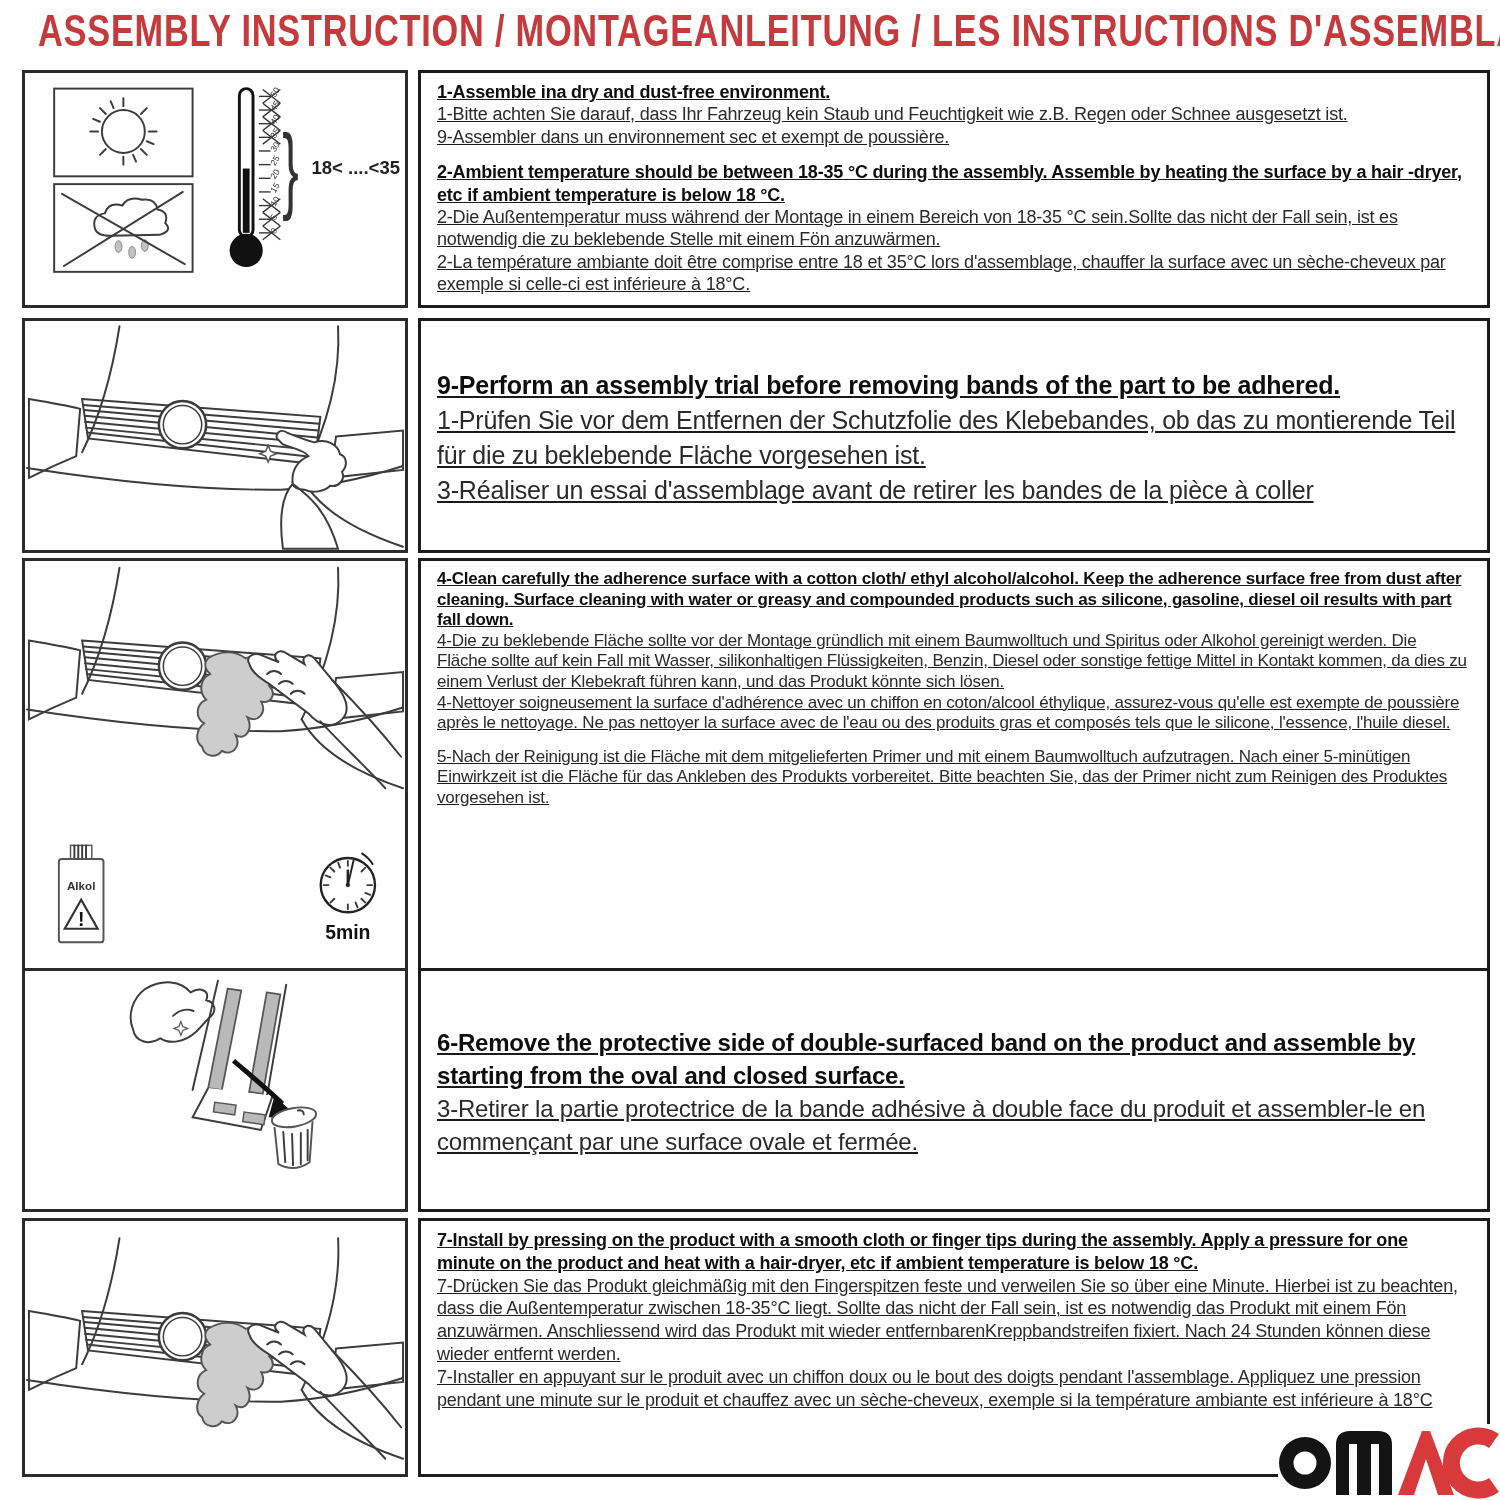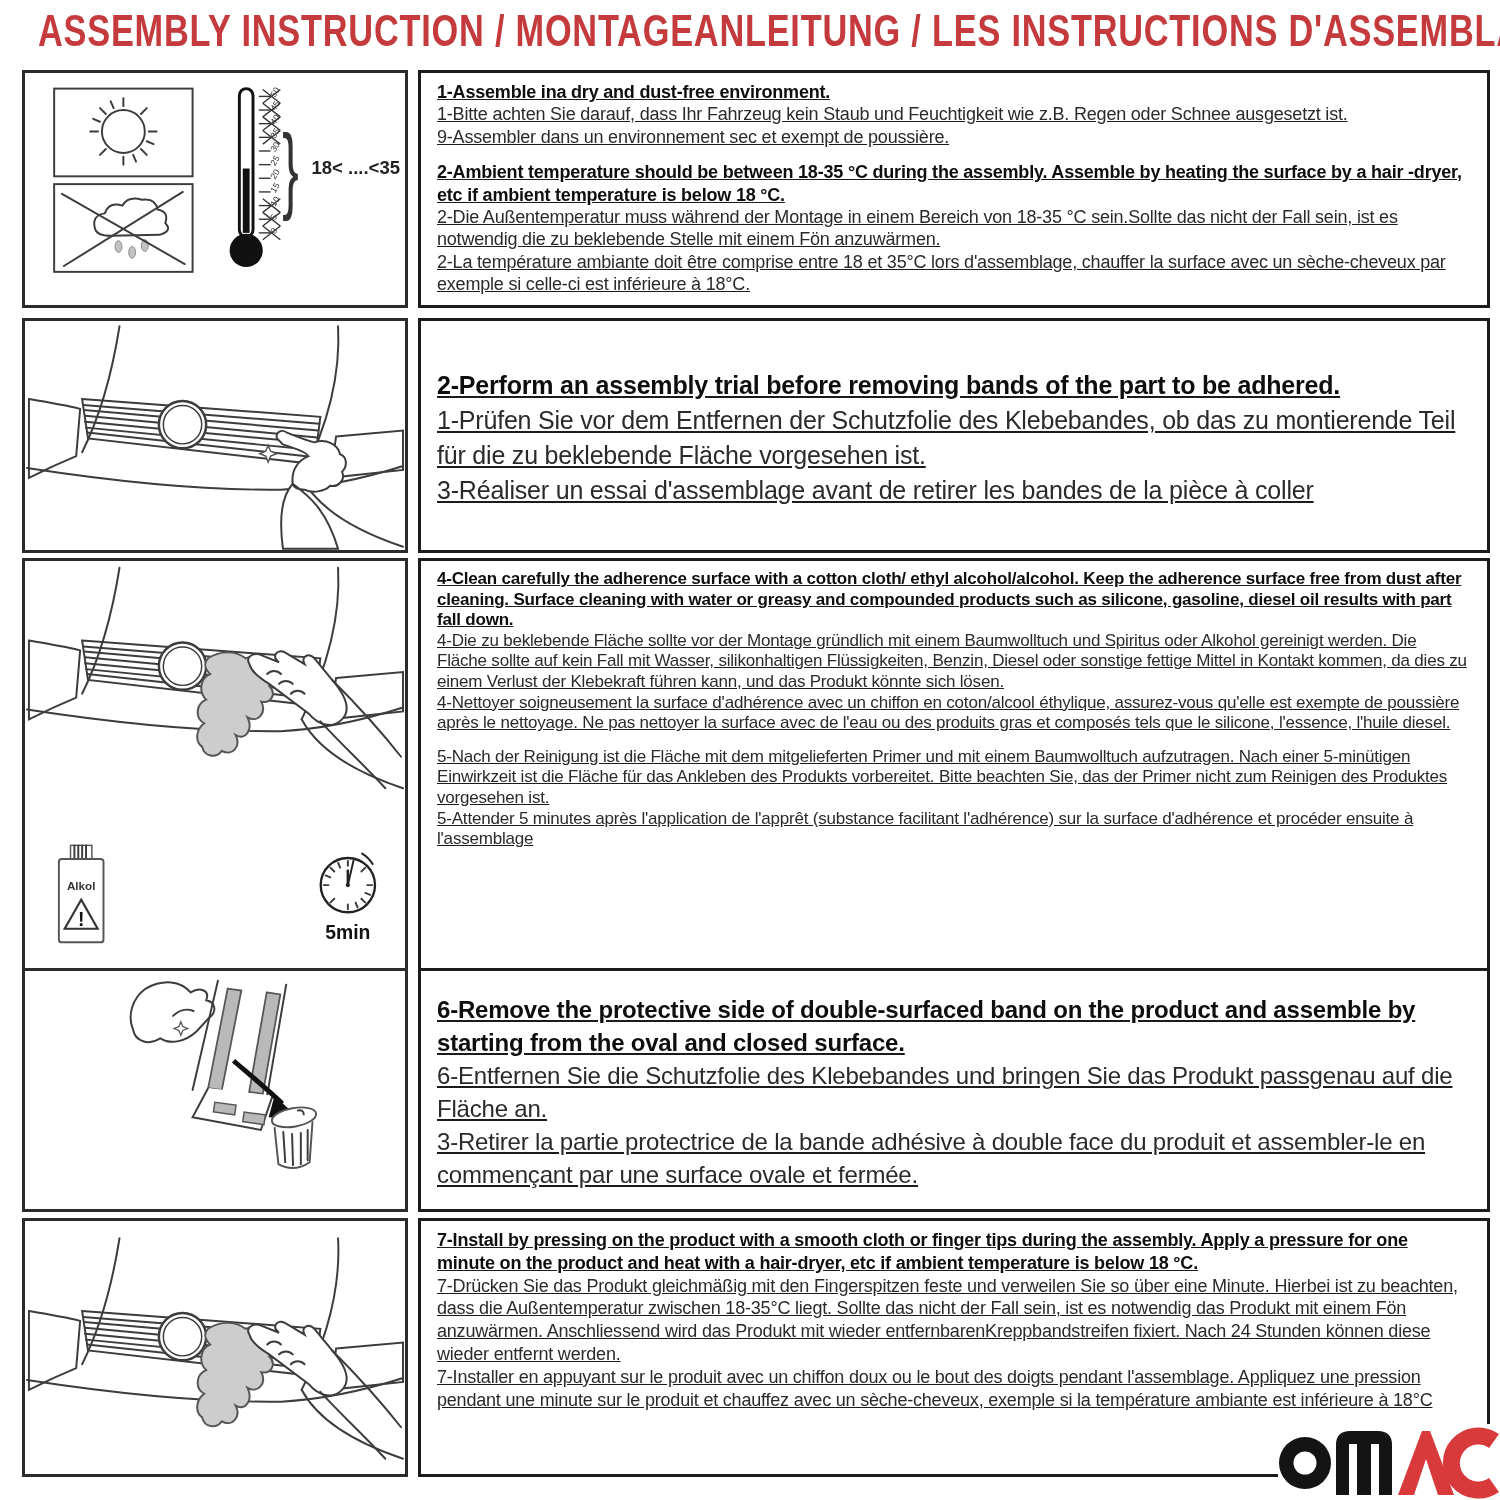--- a/index.html
+++ b/index.html
@@ -153,21 +153,21 @@
       <path class="lnf" stroke="#4a4a4a" d="M228,102 C224,96 230,90 238,92 L258,100 C250,94 256,86 264,90 L284,102 C280,94 288,90 294,96 L312,118 C324,132 332,148 322,158 C312,168 298,164 288,152 L248,122 C238,116 230,110 228,102 Z"></path>
       <path class="ln" d="M246,112 C250,108 256,108 260,112"></path>
       <path class="ln" d="M258,122 C262,118 268,118 272,122"></path>
       <path class="ln" d="M270,132 C274,128 280,128 284,132"></path>
       <path class="ln" d="M312,118 C336,142 360,168 382,196"></path>
       <path class="ln" d="M300,160 C324,186 346,206 366,228"></path>
     </g>
   </svg>
     </div>
   <div class="box tbox r2 txt t2 center">
-      <p class="b">2-Perform an assembly trial before removing bands of the part to be adhered.</p>
+      <p class="b">9-Perform an assembly trial before removing bands of the part to be adhered.</p>
       <p>1-Prüfen Sie vor dem Entfernen der Schutzfolie des Klebebandes, ob das zu montierende Teil für die zu beklebende Fläche vorgesehen ist.</p>
       <p>3-Réaliser un essai d'assemblage avant de retirer les bandes de la pièce à coller</p>
     </div>
 
   <div class="box ibox r3">
     <div style="height:232px;">
         <svg viewBox="0 0 386 230" width="100%" height="100%" preserveAspectRatio="xMidYMid meet">
     <path class="ln" d="M96,4 C90,42 78,92 58,132"></path>
     <path class="ln" d="M318,4 C321,58 306,108 281,158"></path>
     <path class="lnf" d="M4,78 Q40,84 56,88 L52,136 Q28,146 4,158 Z"></path>
@@ -232,21 +232,20 @@
         <text x="330" y="151" text-anchor="middle" font-size="20" font-weight="bold" fill="#111">5min</text>
       </g>
     </svg>
   </div>
   <div class="box tbox r3 txt t3">
       <p class="b">4-Clean carefully the adherence surface with a cotton cloth/ ethyl alcohol/alcohol. Keep the adherence surface free from dust after cleaning. Surface cleaning with water or greasy and compounded products such as silicone, gasoline, diesel oil results with part fall down.</p>
       <p>4-Die zu beklebende Fläche sollte vor der Montage gründlich mit einem Baumwolltuch und Spiritus oder Alkohol gereinigt werden. Die Fläche sollte auf kein Fall mit Wasser, silikonhaltigen Flüssigkeiten, Benzin, Diesel oder sonstige fettige Mittel in Kontakt kommen, da dies zu einem Verlust der Klebekraft führen kann, und das Produkt könnte sich lösen.</p>
       <p>4-Nettoyer soigneusement la surface d'adhérence avec un chiffon en coton/alcool éthylique, assurez-vous qu'elle est exempte de poussière après le nettoyage. Ne pas nettoyer la surface avec de l'eau ou des produits gras et composés tels que le silicone, l'essence, l'huile diesel.</p>
       <p class="gap"></p>
       <p>5-Nach der Reinigung ist die Fläche mit dem mitgelieferten Primer und mit einem Baumwolltuch aufzutragen. Nach einer 5-minütigen Einwirkzeit ist die Fläche für das Ankleben des Produkts vorbereitet. Bitte beachten Sie, das der Primer nicht zum Reinigen des Produktes vorgesehen ist.</p>
-      <p>5-Attender 5 minutes après l'application de l'apprêt (substance facilitant l'adhérence) sur la surface d'adhérence et procéder ensuite à l'assemblage</p>
     </div>
 
   <div class="box ibox r4">
     <svg viewBox="0 0 386 244" width="100%" height="100%">
       <g>
         <path class="lnf" stroke="#4a4a4a" d="M122,18 C140,8 158,10 168,22 C178,16 188,20 184,30 C194,32 195,42 187,48 L174,62 C163,72 148,76 137,69 C125,77 111,72 109,60 C103,46 108,28 122,18 Z"></path>
         <path class="ln" stroke="#4a4a4a" d="M150,46 C156,40 164,38 171,41"></path>
         <path d="M158,52 l2,5 5,2 -5,2 -2,5 -2,-5 -5,-2 5,-2 z" fill="#fff" stroke="#555" stroke-width="1.3"></path>
       </g>
       <g>
@@ -265,21 +264,20 @@
       <g>
         <path d="M254,160 L258,198 Q274,207 290,196 L293,154" fill="#fff" stroke="#555" stroke-width="2"></path>
         <path class="ln" stroke="#555" stroke-width="1.4" d="M263,165 L265,196 M272,167 L273,199 M281,166 L281,198 M288,163 L288,194"></path>
         <ellipse cx="274" cy="150" rx="23" ry="9.5" transform="rotate(-10 274 150)" fill="#fff" stroke="#555" stroke-width="2"></ellipse>
         <path class="ln" stroke="#555" d="M278,143 Q284,142 284,147"></path>
       </g>
     </svg>
   </div>
   <div class="box tbox r4 txt t4 center">
       <p class="b">6-Remove the protective side of double-surfaced band on the product and assemble by starting from the oval and closed surface.</p>
-      <p>6-Entfernen Sie die Schutzfolie des Klebebandes und bringen Sie das Produkt passgenau auf die Fläche an.</p>
       <p>3-Retirer la partie protectrice de la bande adhésive à double face du produit et assembler-le en commençant par une surface ovale et fermée.</p>
     </div>
 
   <div class="box ibox r5">
       <svg viewBox="0 0 386 230" width="100%" height="100%" preserveAspectRatio="xMidYMid meet">
     <path class="ln" d="M96,4 C90,42 78,92 58,132"></path>
     <path class="ln" d="M318,4 C321,58 306,108 281,158"></path>
     <path class="lnf" d="M4,78 Q40,84 56,88 L52,136 Q28,146 4,158 Z"></path>
     <path class="lnf" d="M316,116 L384,110 L384,150 L310,158 Z"></path>
     <path class="ln" d="M58,78 L300,96 L294,144 L64,118 Z"></path>

